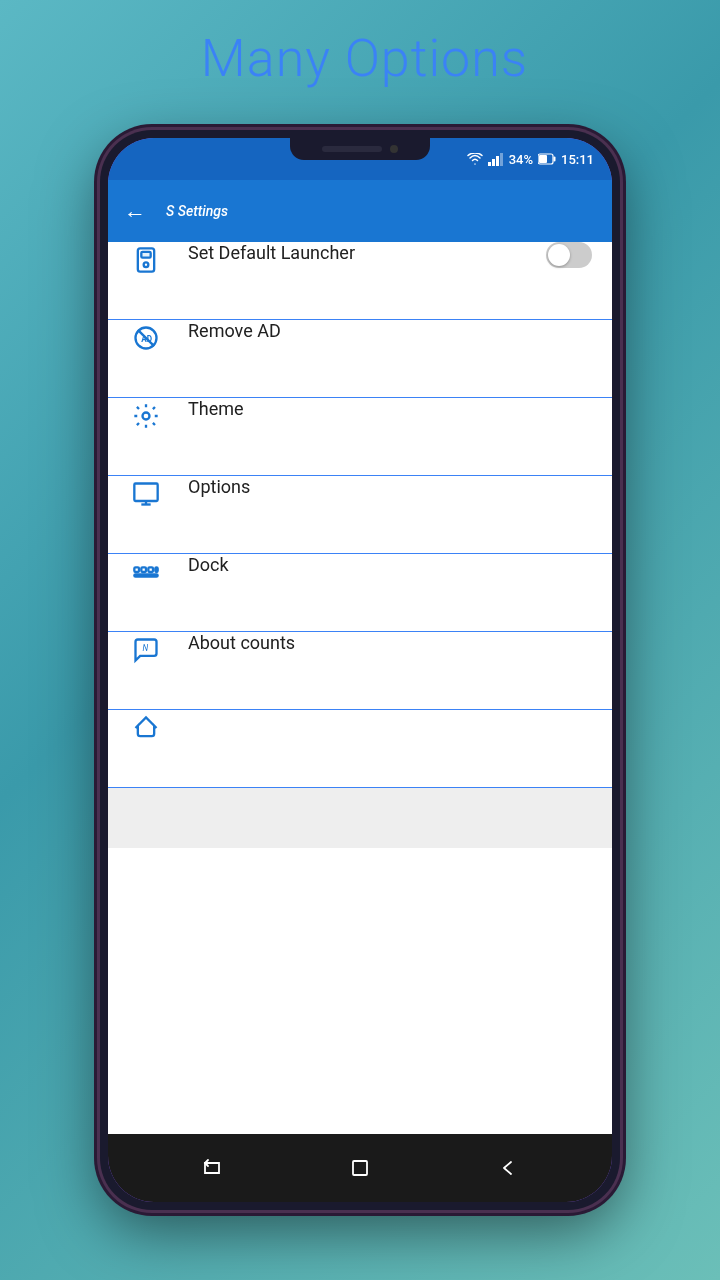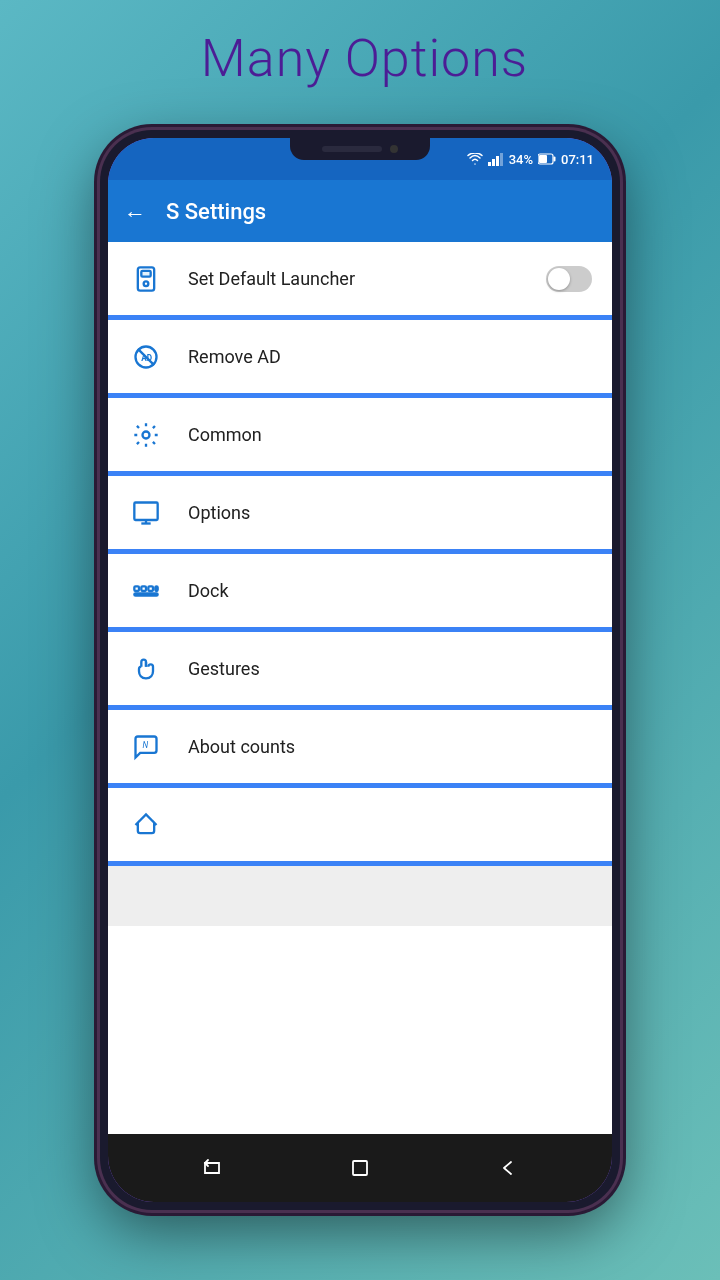--- a/index.html
+++ b/index.html
@@ -15,21 +15,21 @@
       overflow: hidden;
     }
 
     .page-title {
       position: absolute;
       top: 28px;
       left: 9px; right: 0;
       text-align: center;
       font-size: 52px;
       font-weight: 300;
-      color: #4c1d95;
+      color: #3b82f6;
       letter-spacing: 1px;
     }
 
     .phone-frame {
       position: relative;
       width: 520px;
       height: 1080px;
       background: #1a1a2e;
       border-radius: 52px;
       box-shadow: 0 0 0 3px #4a3050, 0 0 0 6px #2a1a35, 0 20px 60px rgba(0,0,0,0.5);
@@ -122,37 +122,37 @@
     }
 
     .back-arrow {
       color: white;
       font-size: 22px;
       cursor: pointer;
     }
 
     .app-bar-title {
       color: white;
-      font-size: 22px;
+      font-size: 14px;
       font-weight: 500;
+      font-style: italic;
     }
 
     
     .settings-list {
       background: white;
       flex: 1;
       overflow-y: auto;
     }
 
     .settings-item {
       display: flex;
-      align-items: center;
       padding: 0 20px;
       height: 78px;
-      border-bottom: 5px solid #3b82f6;
+      border-bottom: 1px solid #3b82f6;
       cursor: pointer;
       background: white;
       position: relative;
     }
 
     .item-icon {
       width: 36px;
       height: 36px;
       display: flex;
       align-items: center;
@@ -261,21 +261,21 @@
           <rect x="8" y="3" width="3" height="10" fill="white"></rect>
           <rect x="12" y="0" width="3" height="13" fill="rgba(255,255,255,0.4)"></rect>
         </svg>
         <span class="status-text">34%</span>
 
         <svg width="18" height="12" viewBox="0 0 18 12">
           <rect x="0" y="1" width="15" height="10" rx="2" stroke="white" stroke-width="1.2" fill="none"></rect>
           <rect x="1" y="2" width="8" height="8" rx="1" fill="white"></rect>
           <rect x="15.5" y="3.5" width="2" height="5" rx="1" fill="white"></rect>
         </svg>
-        <span class="status-text">07:11</span>
+        <span class="status-text">15:11</span>
       </div>
     </div>
 
     <div class="screen-content">
 
       <div class="app-bar">
         <span class="back-arrow">←</span>
         <span class="app-bar-title">S Settings</span>
       </div>
 
@@ -304,21 +304,21 @@
           <span class="item-label">Remove AD</span>
         </div>
 
         <div class="settings-item">
           <div class="item-icon">
             <svg viewBox="0 0 24 24" stroke="#1976d2" stroke-width="1.8" fill="none">
               <circle cx="12" cy="12" r="3"></circle>
               <path d="M12 2v2.5M12 19.5V22M2 12h2.5M19.5 12H22M4.2 4.2l1.8 1.8M17.9 17.9l1.8 1.8M4.2 19.8l1.8-1.8M17.9 6.1l1.8-1.8"></path>
             </svg>
           </div>
-          <span class="item-label">Common</span>
+          <span class="item-label">Theme</span>
         </div>
 
         <div class="settings-item">
           <div class="item-icon">
             <svg viewBox="0 0 24 24" stroke="#1976d2" stroke-width="1.8" fill="none">
               <rect x="2" y="3" width="20" height="15" rx="1"></rect>
               <line x1="8" y1="21" x2="16" y2="21"></line>
               <line x1="12" y1="18" x2="12" y2="21"></line>
             </svg>
           </div>
@@ -332,30 +332,20 @@
               <rect x="2" y="8" width="4" height="4" rx="1"></rect>
               <rect x="8" y="8" width="4" height="4" rx="1"></rect>
               <rect x="14" y="8" width="4" height="4" rx="1"></rect>
               <rect x="20" y="8" width="2" height="4" rx="1"></rect>
               <rect x="2" y="14" width="20" height="2" rx="1"></rect>
             </svg>
           </div>
           <span class="item-label">Dock</span>
         </div>
 
-        <div class="settings-item">
-          <div class="item-icon">
-            <svg viewBox="0 0 24 24" stroke="#1976d2" stroke-width="1.8" fill="none">
-              <path d="M8 10V6a2 2 0 0 1 4 0v4"></path>
-              <path d="M12 6v4"></path>
-              <path d="M8 10a2 2 0 0 0-2 2v2c0 3 2 6 6 6s6-3 6-6v-4a2 2 0 0 0-4 0"></path>
-            </svg>
-          </div>
-          <span class="item-label">Gestures</span>
-        </div>
 
         <div class="settings-item">
           <div class="item-icon">
             <svg viewBox="0 0 24 24" stroke="#1976d2" stroke-width="1.8" fill="none">
               <path d="M21 15a2 2 0 0 1-2 2H7l-4 4V5a2 2 0 0 1 2-2h14a2 2 0 0 1 2 2z"></path>
               <text x="9" y="13" font-size="7" fill="#1976d2" stroke="none" font-style="italic">N</text>
             </svg>
           </div>
           <span class="item-label">About counts</span>
         </div>

